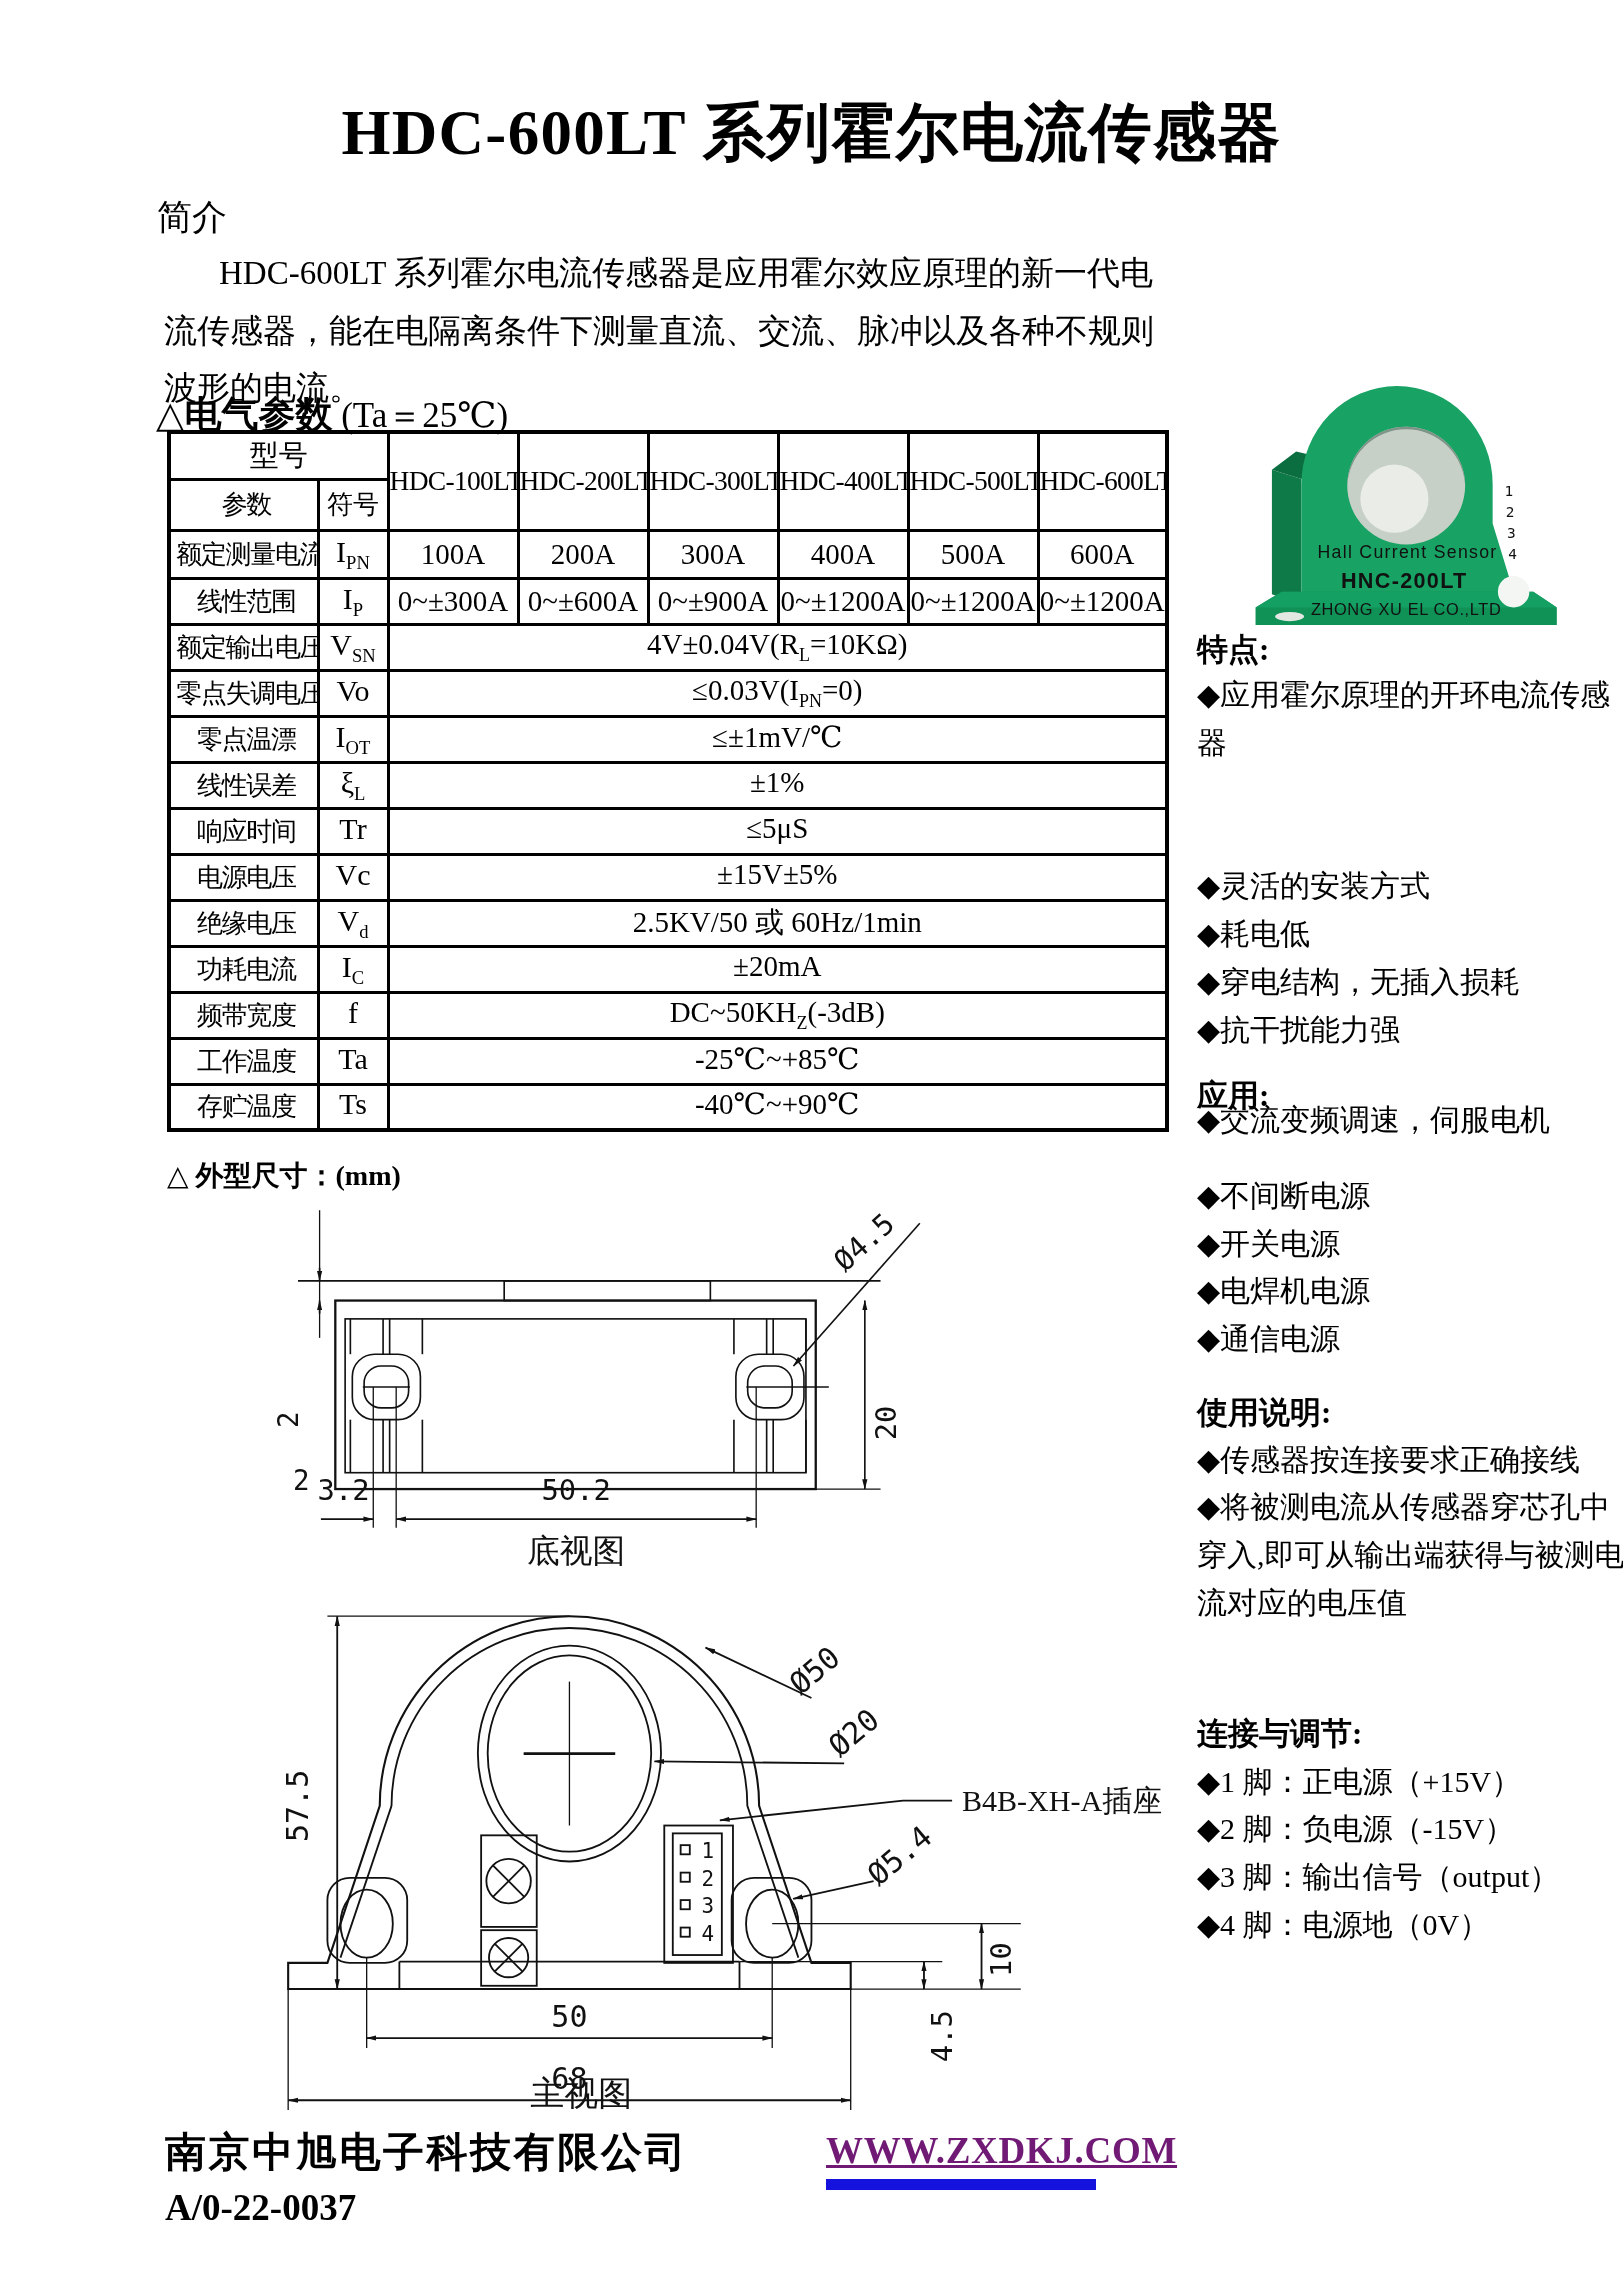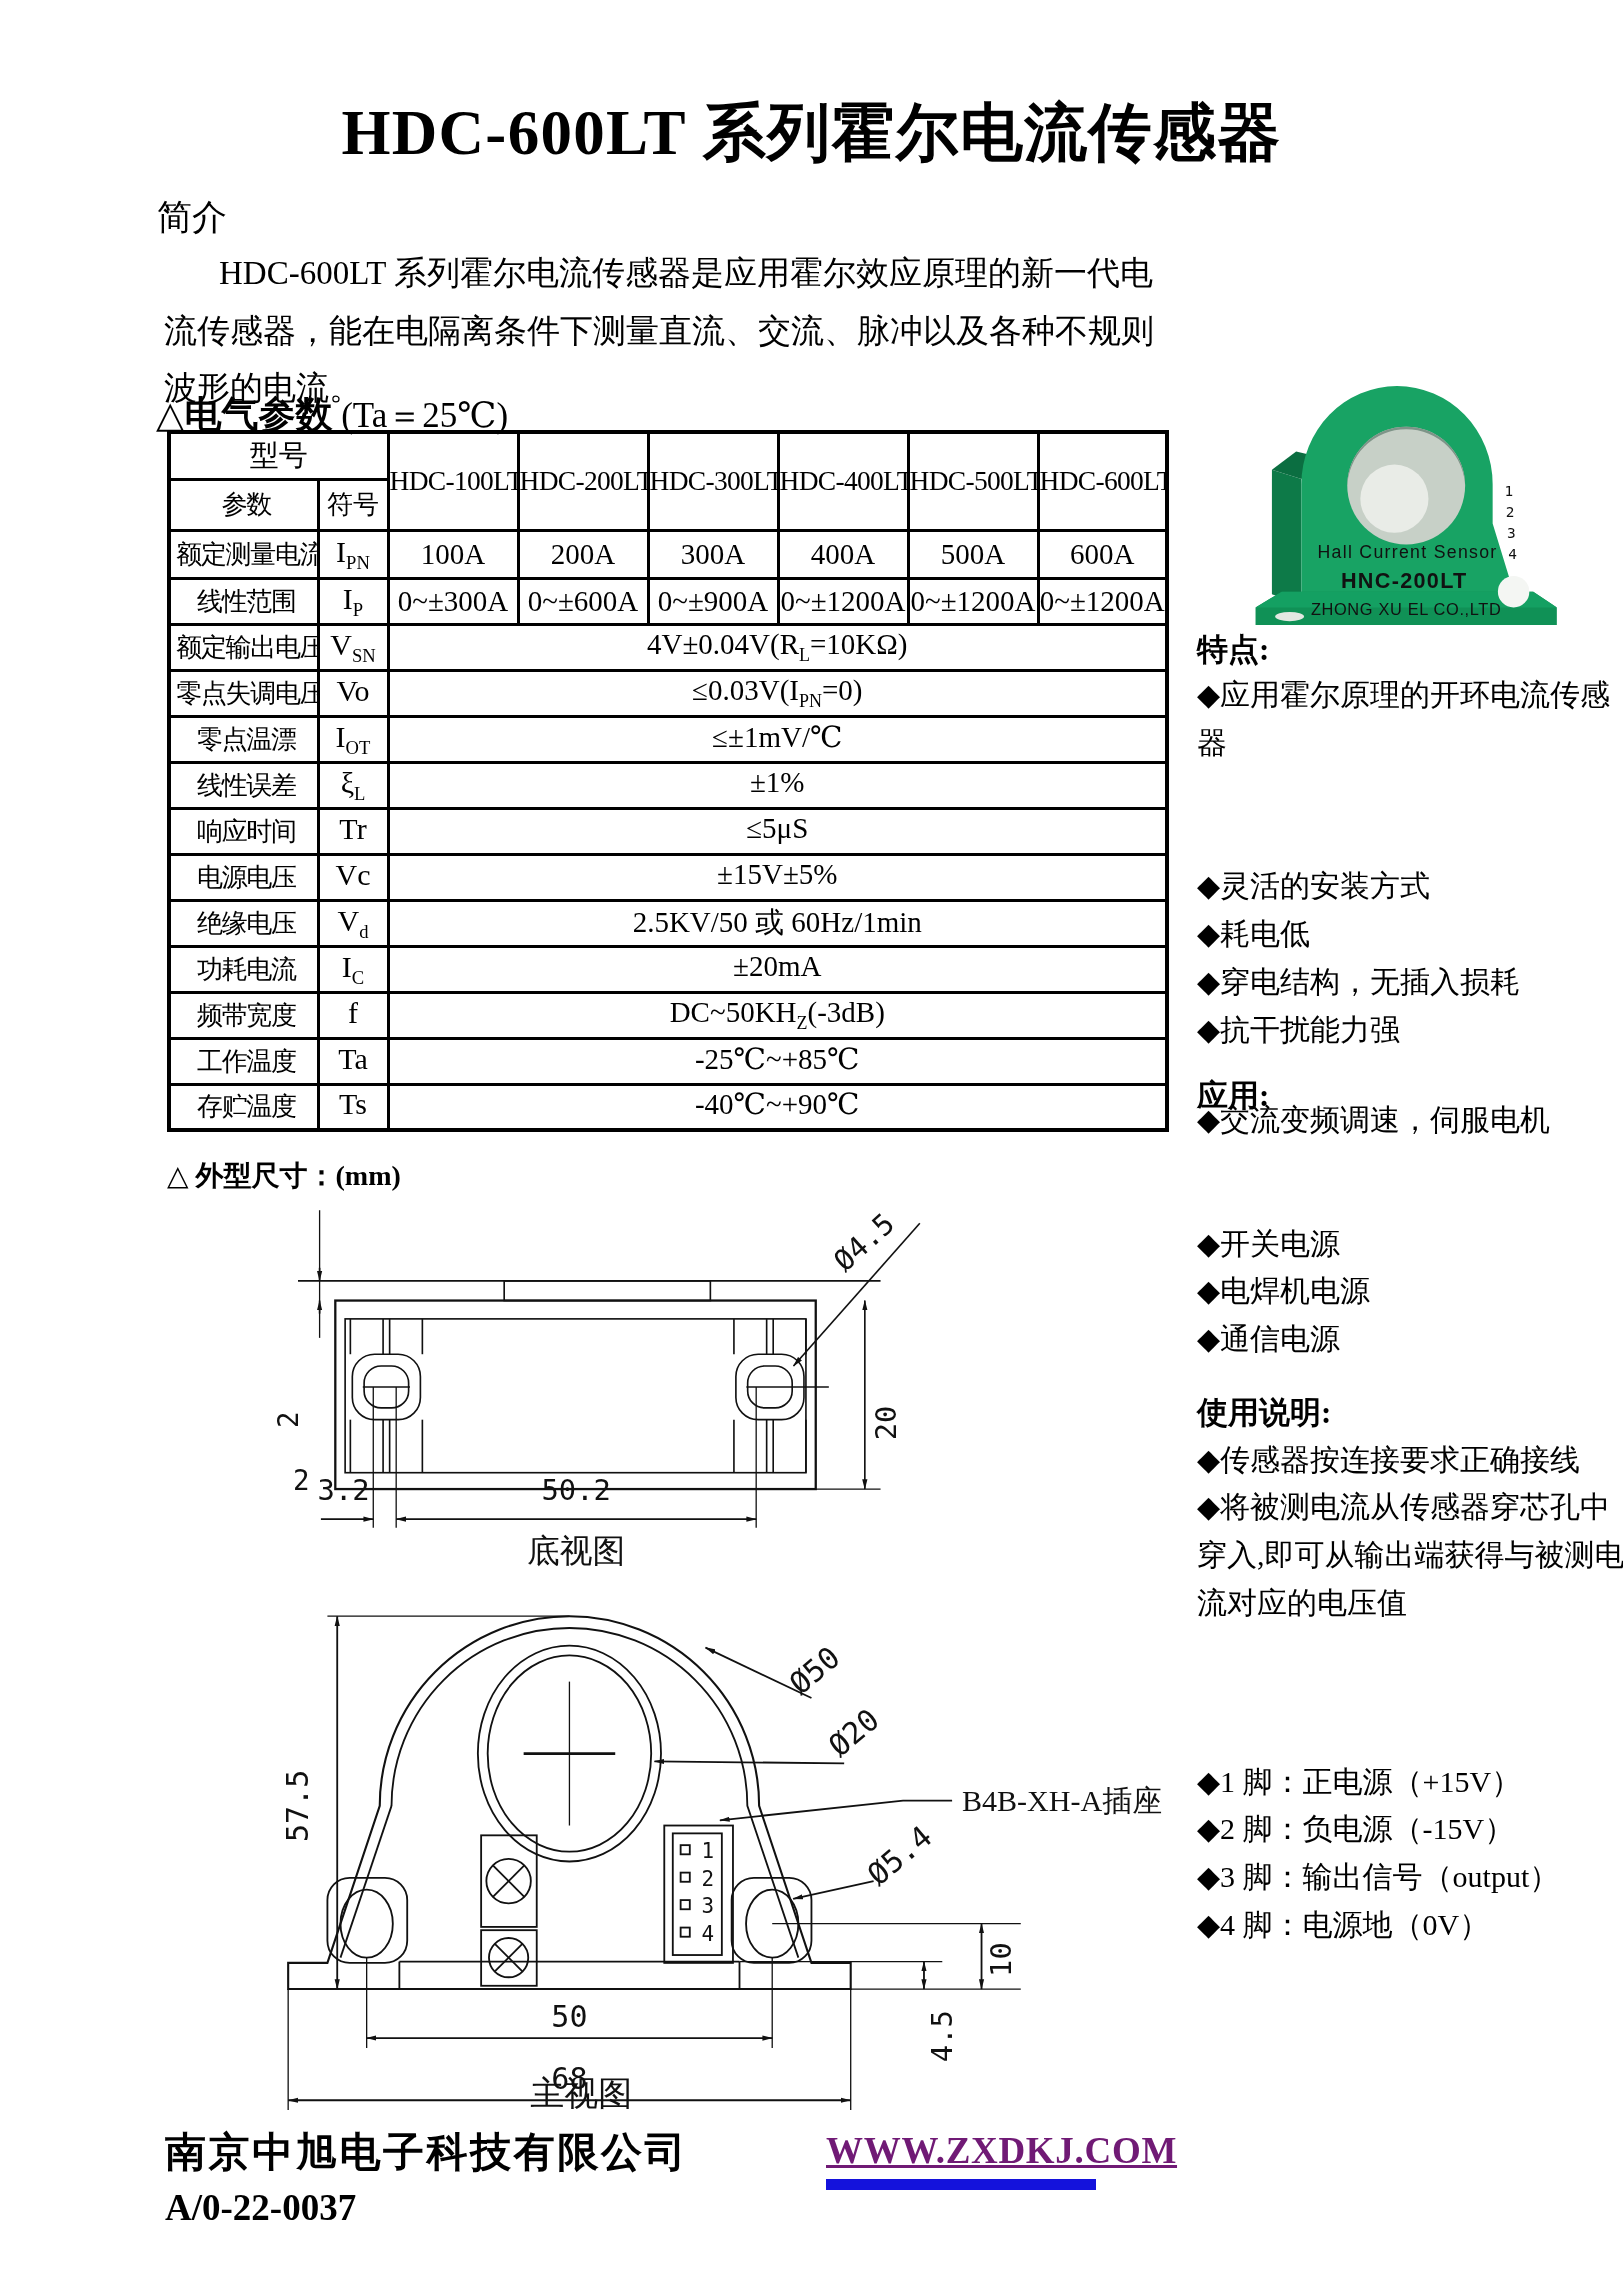--- a/index.html
+++ b/index.html
@@ -336,30 +336,32 @@
   <div class="abs rc-head" style="top:629px;">特点:</div>
   <div class="abs rc-item" style="top:675px;">◆应用霍尔原理的开环电流传感</div>
   <div class="abs rc-item" style="top:723px;">器</div>
   <div class="abs rc-item" style="top:866px;">◆灵活的安装方式</div>
   <div class="abs rc-item" style="top:914px;">◆耗电低</div>
   <div class="abs rc-item" style="top:962px;">◆穿电结构，无插入损耗</div>
   <div class="abs rc-item" style="top:1010px;">◆抗干扰能力强</div>
 
   <div class="abs rc-head" style="top:1075px;">应用:</div>
   <div class="abs rc-item" style="top:1064px;margin-top:36px;">◆交流变频调速，伺服电机</div>
+  <div class="abs rc-item" style="top:1176px;">◆不间断电源</div>
   <div class="abs rc-item" style="top:1224px;">◆开关电源</div>
   <div class="abs rc-item" style="top:1271px;">◆电焊机电源</div>
   <div class="abs rc-item" style="top:1319px;">◆通信电源</div>
 
   <div class="abs rc-head" style="top:1392px;">使用说明:</div>
   <div class="abs rc-item" style="top:1440px;">◆传感器按连接要求正确接线</div>
   <div class="abs rc-item" style="top:1487px;">◆将被测电流从传感器穿芯孔中</div>
   <div class="abs rc-item" style="top:1535px;">穿入,即可从输出端获得与被测电</div>
   <div class="abs rc-item" style="top:1583px;">流对应的电压值</div>
 
+  <div class="abs rc-head" style="top:1713px;">连接与调节:</div>
   <div class="abs rc-item" style="top:1762px;">◆1 脚：正电源（+15V）</div>
   <div class="abs rc-item" style="top:1809px;">◆2 脚：负电源（-15V）</div>
   <div class="abs rc-item" style="top:1857px;">◆3 脚：输出信号（output）</div>
   <div class="abs rc-item" style="top:1905px;">◆4 脚：电源地（0V）</div>
 
   <div id="footer-company" class="abs">南京中旭电子科技有限公司</div>
   <div id="footer-code" class="abs">A/0-22-0037</div>
   <a id="footer-site" class="abs" href="#">WWW.ZXDKJ.COM</a>
   <div id="footer-bar" class="abs"></div>
 

